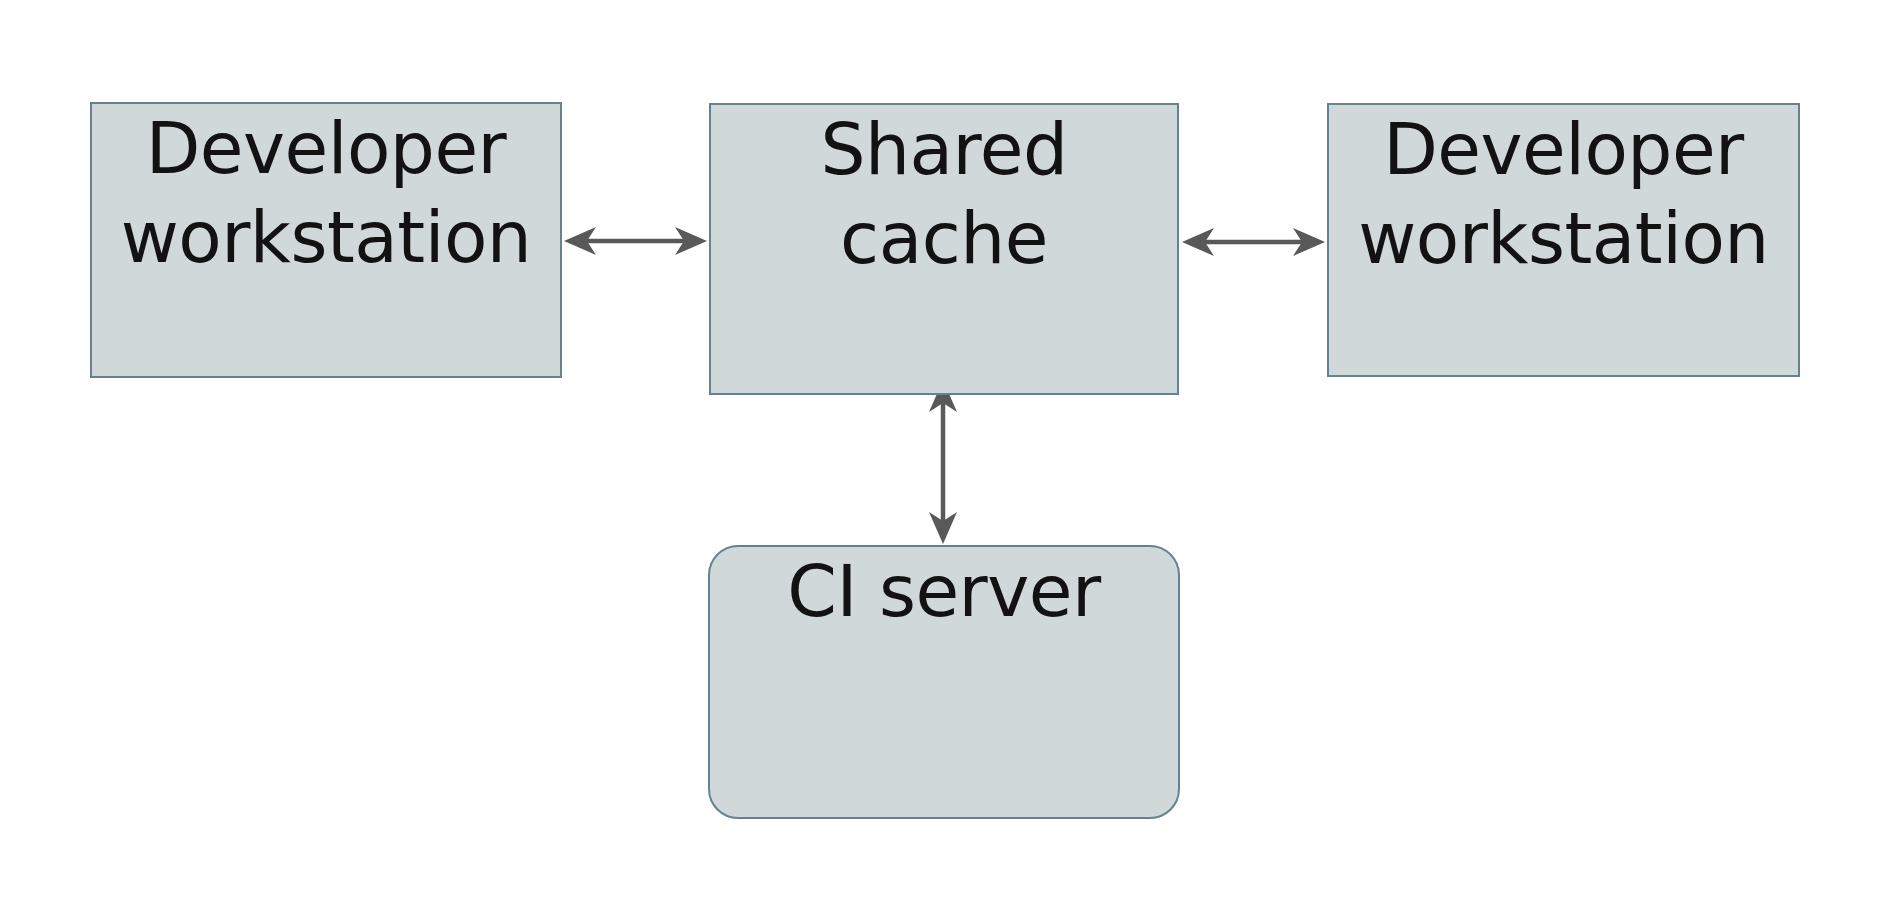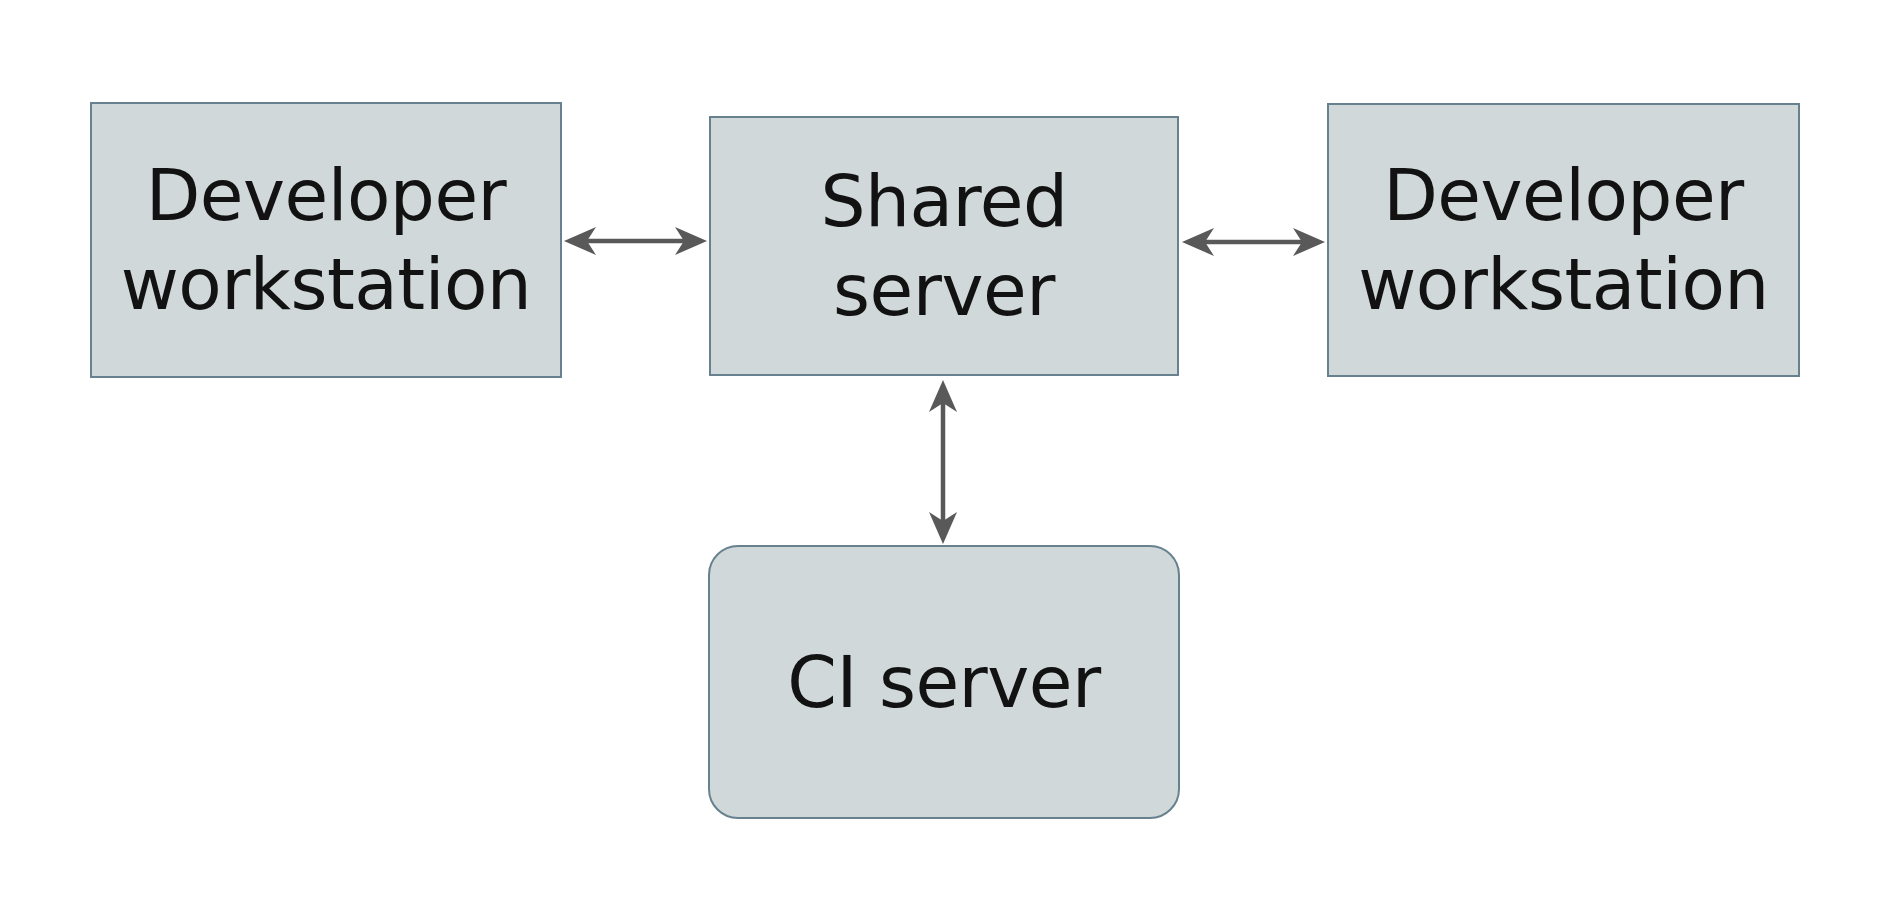--- a/index.html
+++ b/index.html
@@ -33,29 +33,29 @@
     fill: var(--arrow-color);
     stroke: none;
   }
   .node {
     position: absolute;
     background: var(--box-fill);
     border: 2px solid var(--box-border);
     display: flex;
     flex-direction: column;
     align-items: center;
-    justify-content: center;
+    justify-content: flex-start;
     text-align: center;
     color: var(--text-color);
     font-size: 71px;
     line-height: 89px;
     letter-spacing: -0.5px;
   }
   .node-dev-left  { left: 90px;   top: 102px; width: 472px; height: 276px; }
-  .node-cache     { left: 709px;  top: 103px; width: 470px; height: 260px; margin-top: 13px; }
+  .node-cache     { left: 709px;  top: 103px; width: 470px; height: 292px; }
   .node-dev-right { left: 1327px; top: 103px; width: 473px; height: 274px; }
   .node-ci        { left: 708px;  top: 545px; width: 472px; height: 274px; border-radius: 30px; }
 </style>
 </head>
 <body>
 
 <div class="canvas">
 
   <svg class="arrows" viewBox="0 0 1900 922" xmlns="http://www.w3.org/2000/svg">
     <defs>
@@ -68,21 +68,21 @@
     <line x1="943" y1="386" x2="943" y2="538" marker-start="url(#barb)" marker-end="url(#barb)"></line>
   </svg>
 
   <div class="node node-dev-left">
     <span class="line">Developer</span>
     <span class="line">workstation</span>
   </div>
 
   <div class="node node-cache">
     <span class="line">Shared</span>
-    <span class="line">server</span>
+    <span class="line">cache</span>
   </div>
 
   <div class="node node-dev-right">
     <span class="line">Developer</span>
     <span class="line">workstation</span>
   </div>
 
   <div class="node node-ci">
     <span class="line">CI server</span>
   </div>

